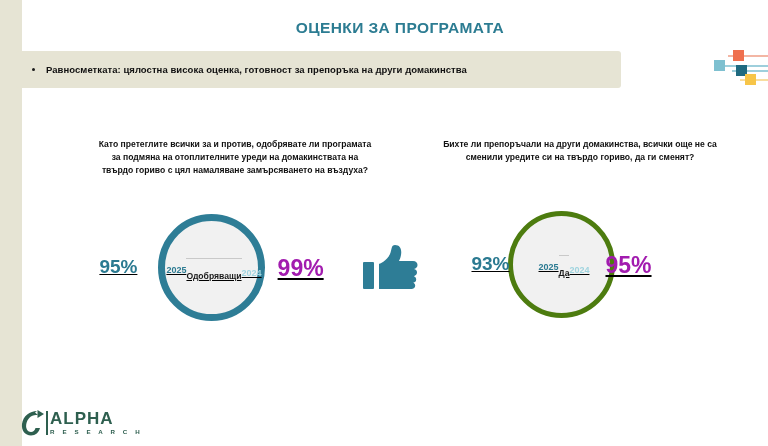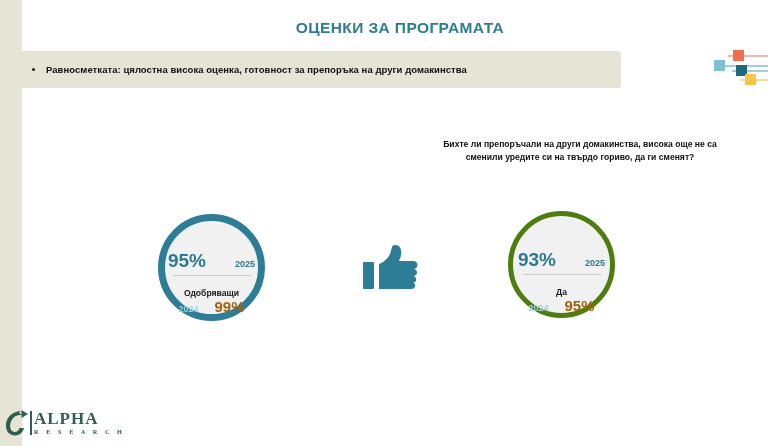--- a/index.html
+++ b/index.html
@@ -51,49 +51,49 @@
     font-size:8.6px;font-weight:bold;color:#111111;line-height:13.2px;
   }
   .q-left{left:95px;top:138px;width:280px;}
   .q-right{left:425px;top:138px;width:310px;}
 
   
   .donut{
     position:absolute;border-radius:50%;
     background:#F1F1F1;
     box-sizing:border-box;
-    display:flex;flex-direction:column;align-items:center;justify-content:flex-end;
+    display:flex;flex-direction:row;align-items:center;justify-content:center;text-decoration:underline;
   }
   .donut-left{left:158px;top:214px;width:107px;height:107px;border:7px solid #2E7D96;}
   .donut-right{left:508px;top:211px;width:107px;height:107px;border:5px solid #4d7c0f;}
 
   .row-top{
     display:flex;align-items:baseline;justify-content:center;gap:4px;
     margin-bottom:2px;
   }
   .row-bot{
     display:flex;align-items:baseline;justify-content:center;gap:16px;
     margin-top:1px;
   }
   .val-new{font-size:19px;font-weight:bold;color:#2B7A91;line-height:1;}
   .yr-new{font-size:9px;font-weight:bold;color:#2B7A91;line-height:1;margin-left:25px;}
-  .val-old{font-size:15px;font-weight:bold;color:#a16207;line-height:1;}
+  .val-old{font-size:23px;font-weight:bold;color:#a21caf;line-height:1;}
   .yr-old{font-size:9px;font-weight:bold;color:#9FD4DF;line-height:1;}
   .mid-label{
     font-size:8.6px;font-weight:bold;color:#1a1a1a;
     border-top:1px solid #C9C9C9;
     padding-top:12px;margin-top:3px;
     width:78px;text-align:center;
   }
 
   
   .thumb{position:absolute;left:361px;top:244px;width:58px;height:55px;}
 
   
-  .logo{position:absolute;left:0;top:408px;width:128px;height:36px;font-family:Liberation Serif, serif;}
+  .logo{position:absolute;left:16px;top:408px;width:128px;height:36px;}
   .logo-text{
     position:absolute;left:34px;top:2px;
   }
   .logo-alpha{
     font-size:17px;font-weight:bold;color:#2E5F4F;letter-spacing:1px;line-height:18px;
   }
   .logo-research{
     font-size:6.2px;font-weight:bold;color:#2E5F4F;letter-spacing:3.1px;line-height:8px;
   }
   .logo-bar{
@@ -118,21 +118,22 @@
     <div class="ln" style="left:14px;top:7px;width:40px;background:#F3B6A4;"></div>
     <div class="ln" style="left:4px;top:17px;width:50px;background:#9ECFDC;"></div>
     <div class="ln" style="left:18px;top:22px;width:36px;background:#9ECFDC;"></div>
     <div class="ln" style="left:26px;top:31px;width:28px;background:#F8DDA0;"></div>
     <div class="sq" style="left:19px;top:2px;width:11px;height:11px;background:#EF6F4E;"></div>
     <div class="sq" style="left:0px;top:12px;width:11px;height:11px;background:#7EC0D0;"></div>
     <div class="sq" style="left:22px;top:17px;width:11px;height:11px;background:#1F6A80;"></div>
     <div class="sq" style="left:31px;top:26px;width:11px;height:11px;background:#F7C548;"></div>
   </div>
 
-  <div class="q q-right">Бихте ли препоръчали на други домакинства, висока още не са сменили уредите си на твърдо гориво, да ги сменят?</div>
+  <div class="q q-left">Като претеглите всички за и против, одобрявате ли програмата за подмяна на отоплителните уреди на домакинствата на твърдо гориво с цял намаляване замърсяването на въздуха?</div>
+  <div class="q q-right">Бихте ли препоръчали на други домакинства, всички още не са сменили уредите си на твърдо гориво, да ги сменят?</div>
 
   <div class="donut donut-left">
     <div class="row-top">
       <span class="val-new">95%</span>
       <span class="yr-new">2025</span>
     </div>
     <div class="mid-label">Одобряващи</div>
     <div class="row-bot">
       <span class="yr-old">2024</span>
       <span class="val-old">99%</span>

